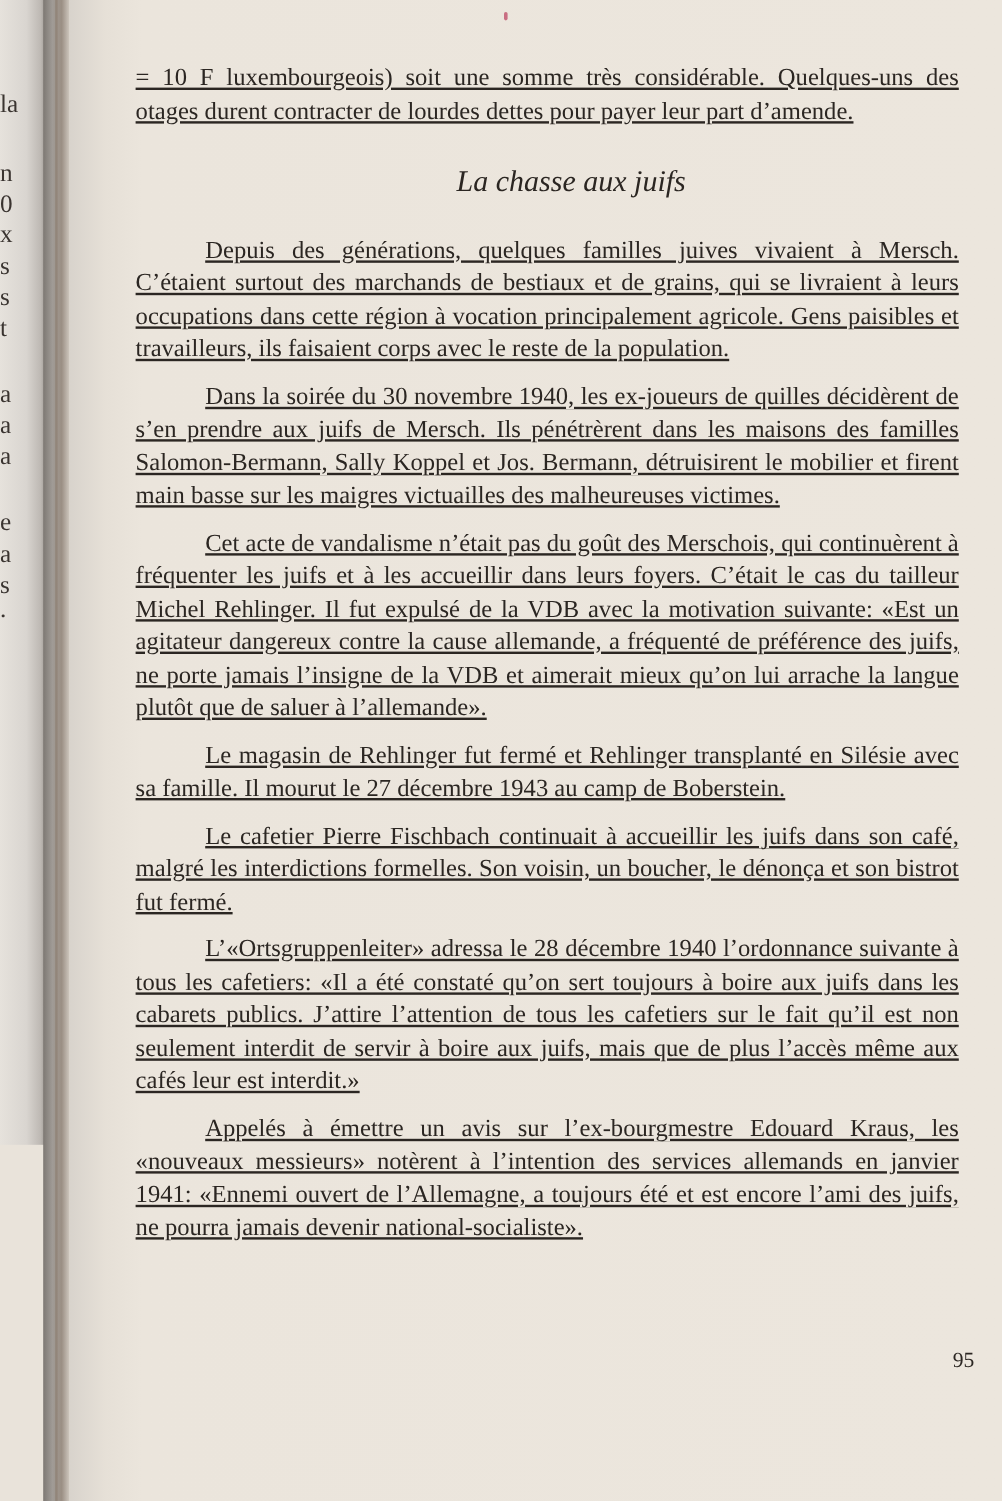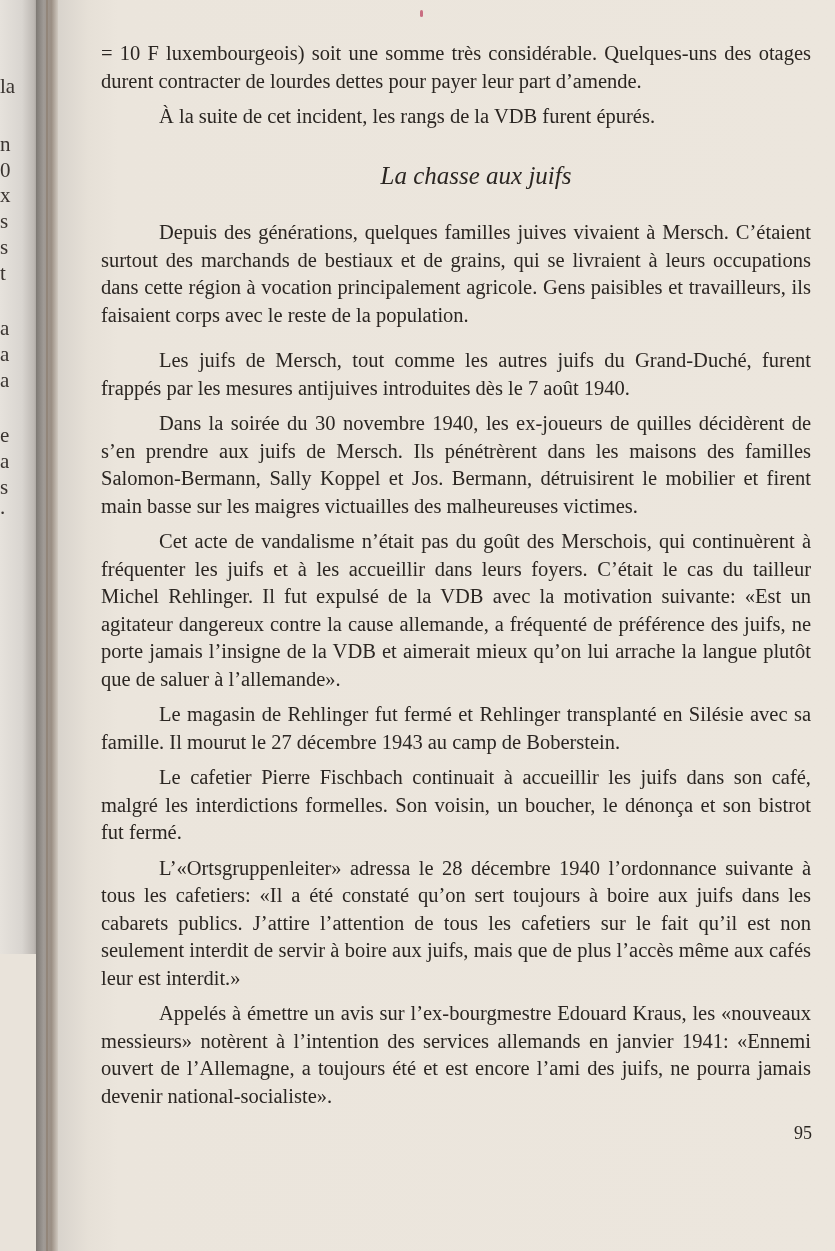--- a/index.html
+++ b/index.html
@@ -50,23 +50,24 @@
     }
     .text-block {
       position: absolute;
       left: 101px;
       top: 40px;
       width: 710px;
       font-size: 20.5px;
       line-height: 27.5px;
     }
     .text-block p {
-      margin: 0;
+      margin: 12px;
       text-align: justify;
       text-indent: 0;
+      text-decoration: underline;
     }
     .text-block p.indent {
       text-indent: 58px;
     }
     .p-gap-small { margin-top: 8px !important; }
     .p-gap-large { margin-top: 18px !important; }
     .section-title {
       font-style: italic;
       text-align: center;
       font-size: 25px;
@@ -111,26 +112,24 @@
 </div>
 <div class="gutter"></div>
 <div class="gutter-line"></div>
 
 <div class="page">
   <div class="speck"></div>
 </div>
 
 <div class="text-block">
   <p>= 10 F luxembourgeois) soit une somme très considérable. Quelques-uns des otages durent contracter de lourdes dettes pour payer leur part d’amende.</p>
-  <p class="indent p-gap-small">À la suite de cet incident, les rangs de la VDB furent épurés.</p>
 
   <div class="section-title">La chasse aux juifs</div>
 
   <p class="indent">Depuis des générations, quelques familles juives vivaient à Mersch. C’étaient surtout des marchands de bestiaux et de grains, qui se livraient à leurs occupations dans cette région à vocation principalement agricole. Gens paisibles et travailleurs, ils faisaient corps avec le reste de la population.</p>
-  <p class="indent p-gap-large">Les juifs de Mersch, tout comme les autres juifs du Grand-Duché, furent frappés par les mesures antijuives introduites dès le 7 août 1940.</p>
   <p class="indent p-gap-small">Dans la soirée du 30 novembre 1940, les ex-joueurs de quilles décidèrent de s’en prendre aux juifs de Mersch. Ils pénétrèrent dans les maisons des familles Salomon-Bermann, Sally Koppel et Jos. Bermann, détruisirent le mobilier et firent main basse sur les maigres victuailles des malheureuses victimes.</p>
   <p class="indent p-gap-small">Cet acte de vandalisme n’était pas du goût des Merschois, qui continuèrent à fréquenter les juifs et à les accueillir dans leurs foyers. C’était le cas du tailleur Michel Rehlinger. Il fut expulsé de la VDB avec la motivation suivante: «Est un agitateur dangereux contre la cause allemande, a fréquenté de préférence des juifs, ne porte jamais l’insigne de la VDB et aimerait mieux qu’on lui arrache la langue plutôt que de saluer à l’allemande».</p>
   <p class="indent p-gap-small">Le magasin de Rehlinger fut fermé et Rehlinger transplanté en Silésie avec sa famille. Il mourut le 27 décembre 1943 au camp de Boberstein.</p>
   <p class="indent p-gap-small">Le cafetier Pierre Fischbach continuait à accueillir les juifs dans son café, malgré les interdictions formelles. Son voisin, un boucher, le dénonça et son bistrot fut fermé.</p>
   <p class="indent p-gap-small">L’«Ortsgruppenleiter» adressa le 28 décembre 1940 l’ordonnance suivante à tous les cafetiers: «Il a été constaté qu’on sert toujours à boire aux juifs dans les cabarets publics. J’attire l’attention de tous les cafetiers sur le fait qu’il est non seulement interdit de servir à boire aux juifs, mais que de plus l’accès même aux cafés leur est interdit.»</p>
   <p class="indent p-gap-small">Appelés à émettre un avis sur l’ex-bourgmestre Edouard Kraus, les «nouveaux messieurs» notèrent à l’intention des services allemands en janvier 1941: «Ennemi ouvert de l’Allemagne, a toujours été et est encore l’ami des juifs, ne pourra jamais devenir national-socialiste».</p>
 </div>
 
 <div class="page-number">95</div>
 

